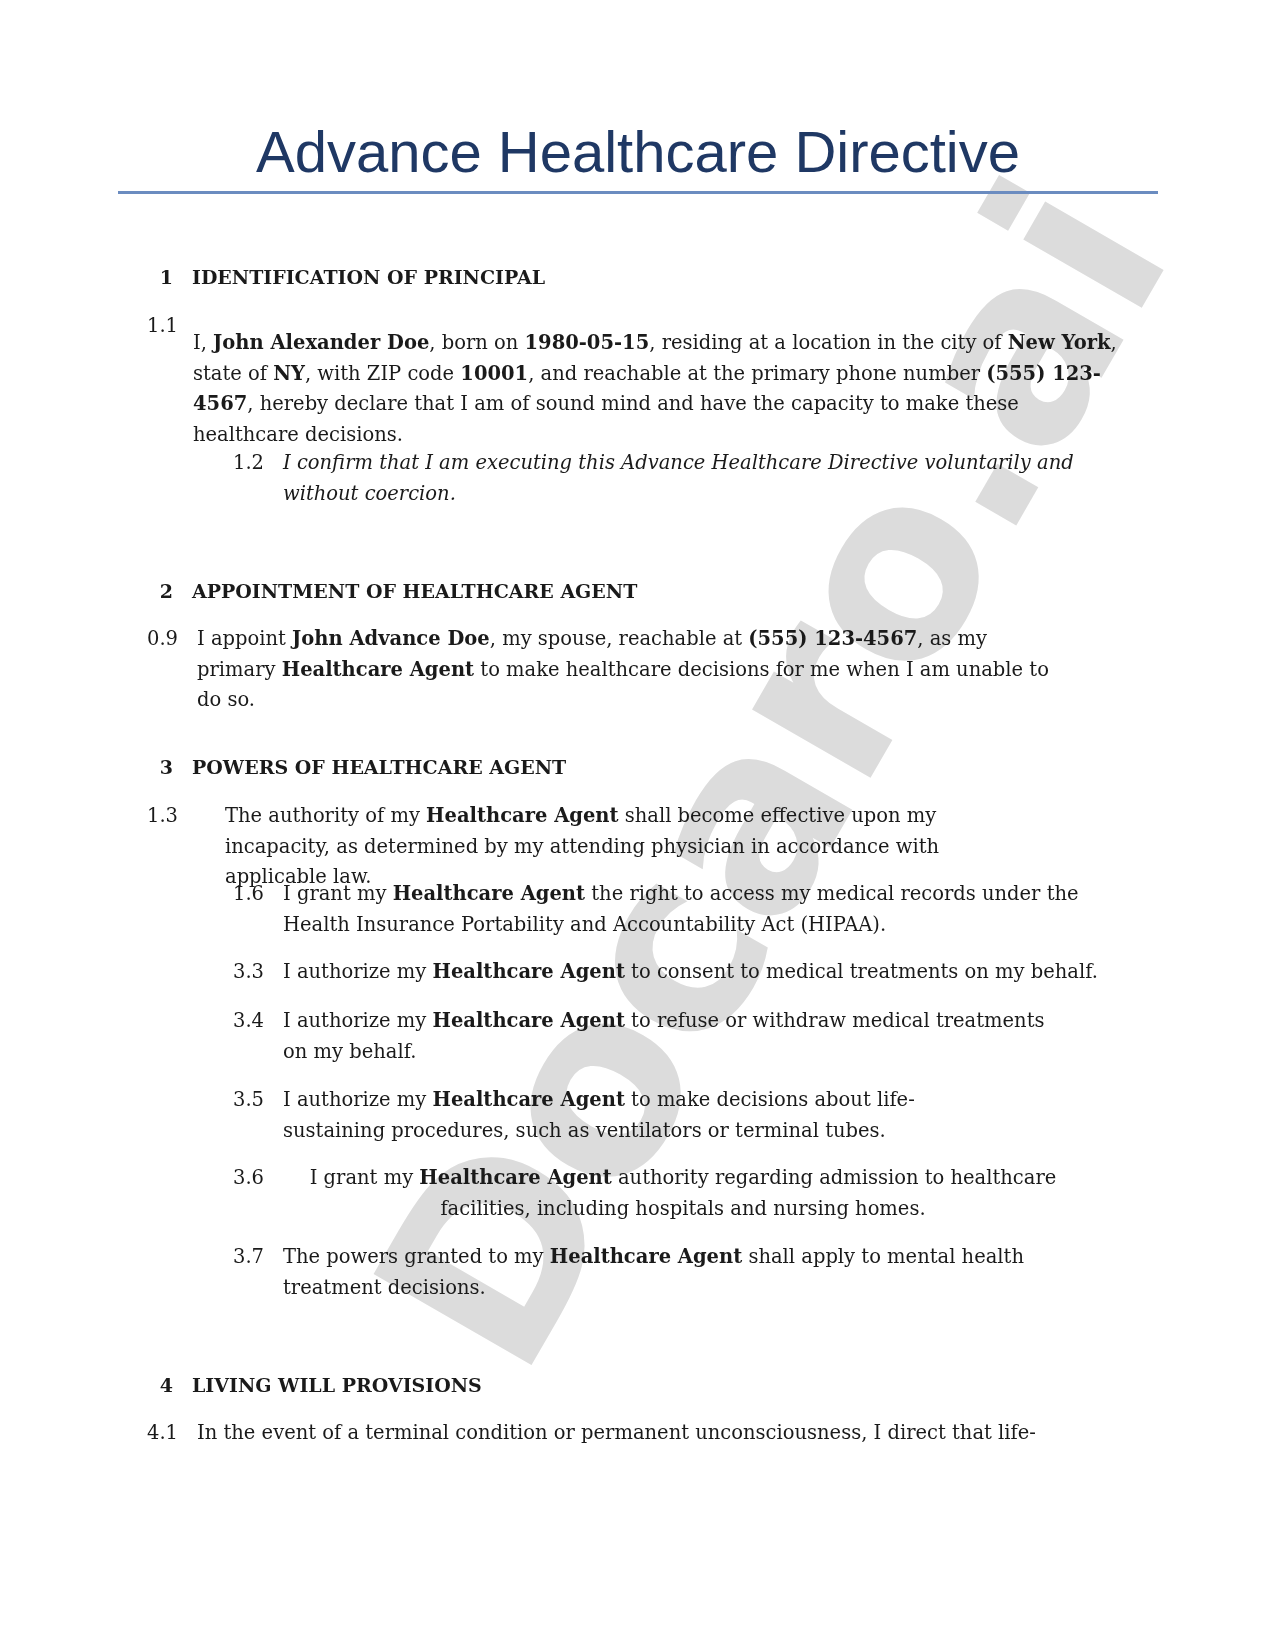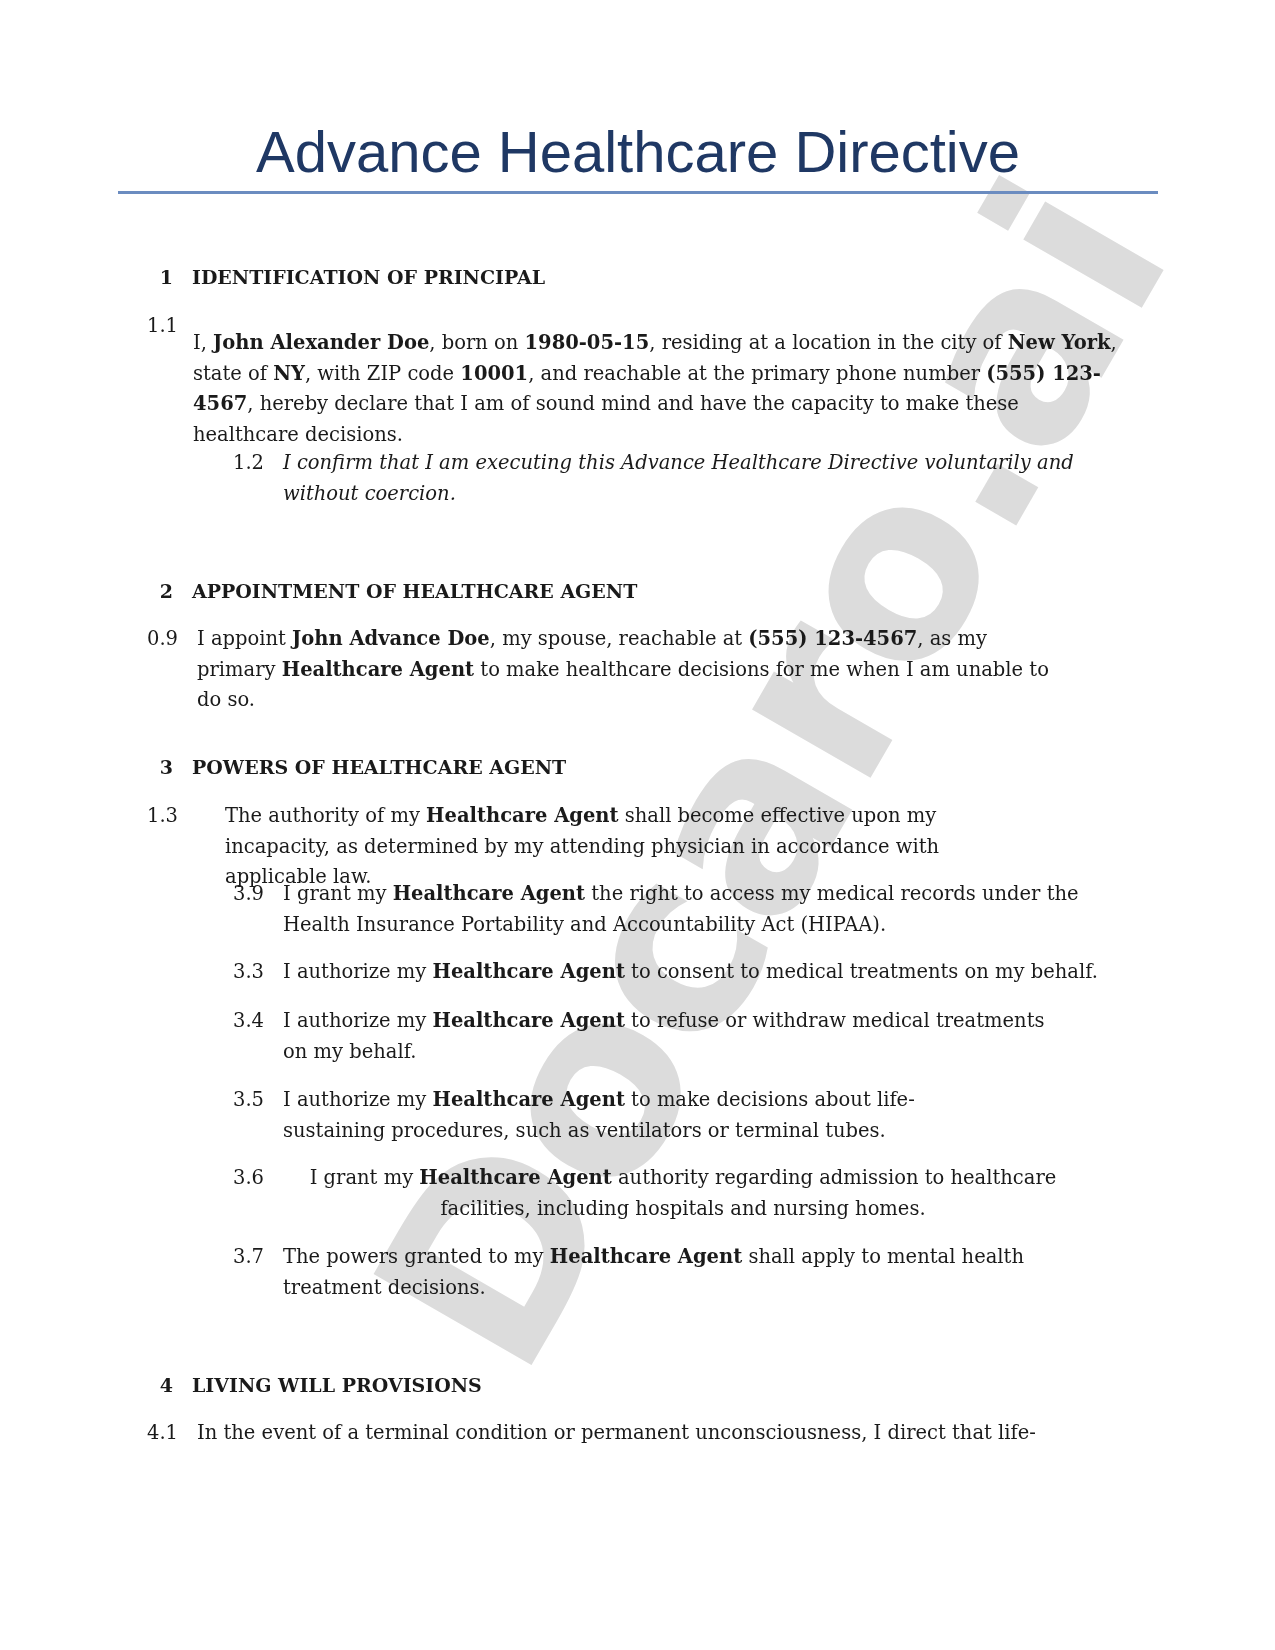--- a/index.html
+++ b/index.html
@@ -71,21 +71,21 @@
     </div>
 
     <div class="para" style="left:147px; top:801px; width:980px;">
       <span class="num">1.3</span>
       <div class="body" style="left:50px; width:820px;margin-left:28px;">
         <span>The authority of my </span><b>Healthcare Agent</b><span> shall become effective upon my incapacity, as determined by my attending physician in accordance with applicable law.</span>
       </div>
     </div>
 
     <div class="para" style="left:233px; top:879px; width:900px;">
-      <span class="num">3.9</span>
+      <span class="num">1.6</span>
       <div class="body" style="left:50px; width:800px;">
         <span>I grant my </span><b>Healthcare Agent</b><span> the right to access my medical records under the Health Insurance Portability and Accountability Act (HIPAA).</span>
       </div>
     </div>
 
     <div class="para" style="left:233px; top:957px; width:900px;">
       <span class="num">3.3</span>
       <div class="body" style="left:50px; width:850px;">
         <span>I authorize my </span><b>Healthcare Agent</b><span> to consent to medical treatments on my behalf.</span>
       </div>

